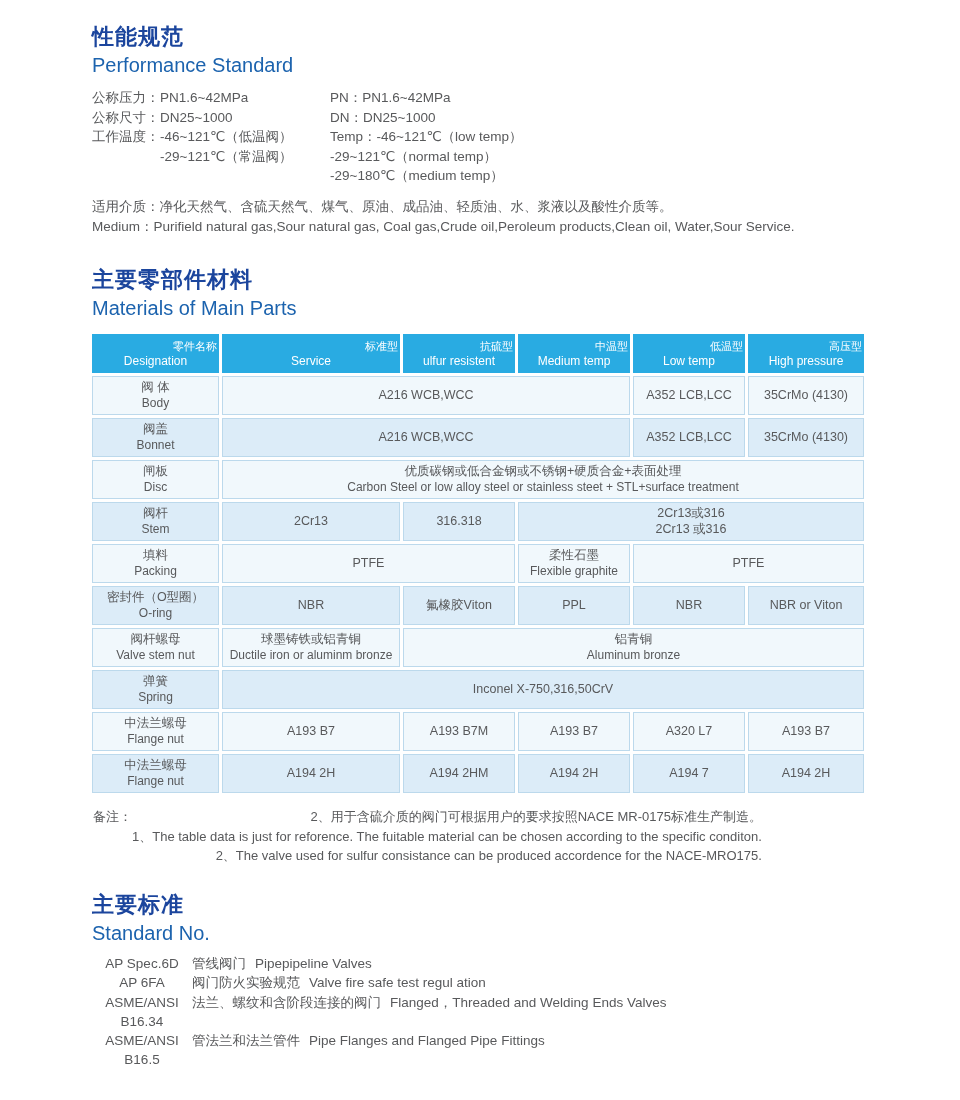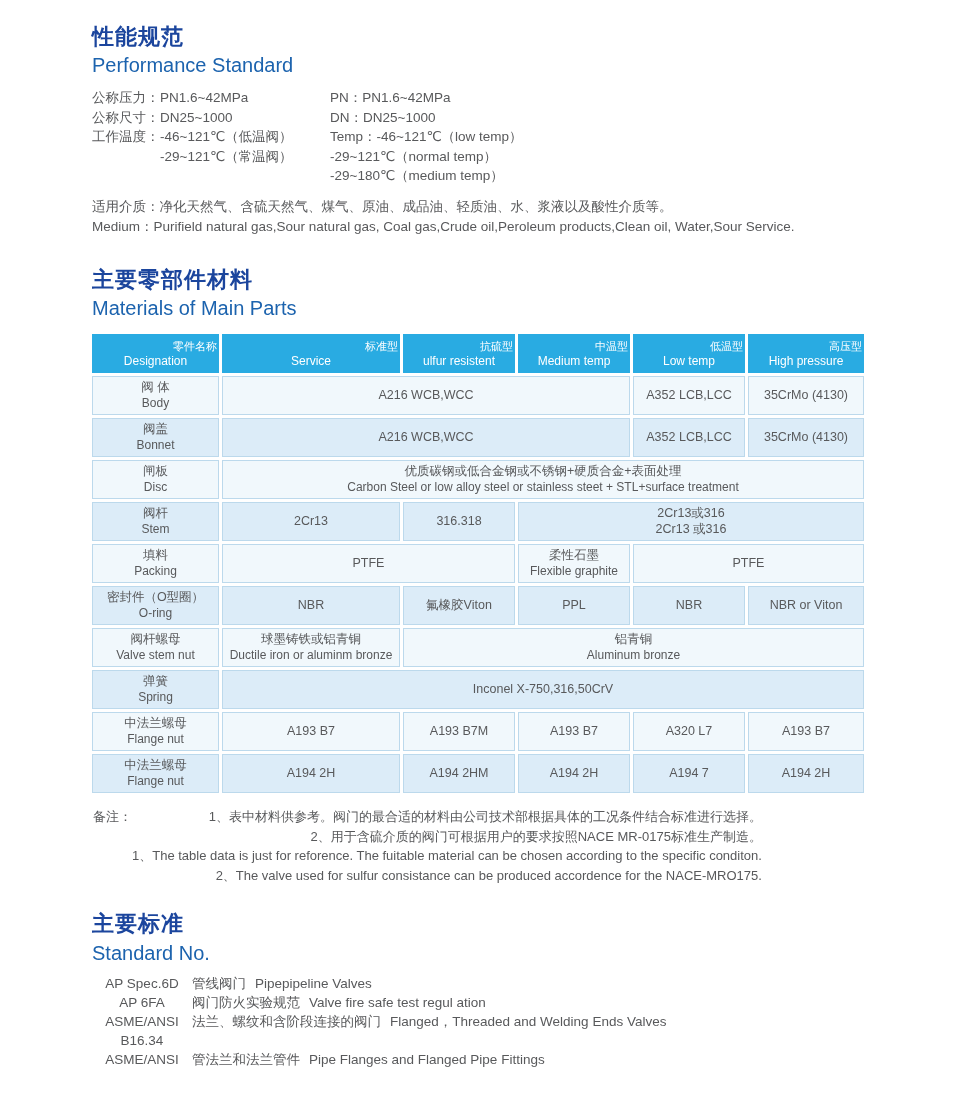--- a/index.html
+++ b/index.html
@@ -298,21 +298,20 @@
           <td>
               <div>A194 2H</div>
             </td>
         </tr>
       </tbody>
     </table>
 
     <div class="notes">
       <div class="notes-label">备注：</div>
       <div>
-        <div>1、表中材料供参考。阀门的最合适的材料由公司技术部根据具体的工况条件结合标准进行选择。</div>
         <div>2、用于含硫介质的阀门可根据用户的要求按照NACE MR-0175标准生产制造。</div>
         <div>1、The table data is just for reforence. The fuitable material can be chosen according to the specific conditon.</div>
         <div>2、The valve used for sulfur consistance can be produced accordence for the NACE-MRO175.</div>
       </div>
     </div>
   </section>
 
   <section class="section-standards">
     <h1 class="title-zh">主要标准</h1>
     <div class="title-en">Standard No.</div>

